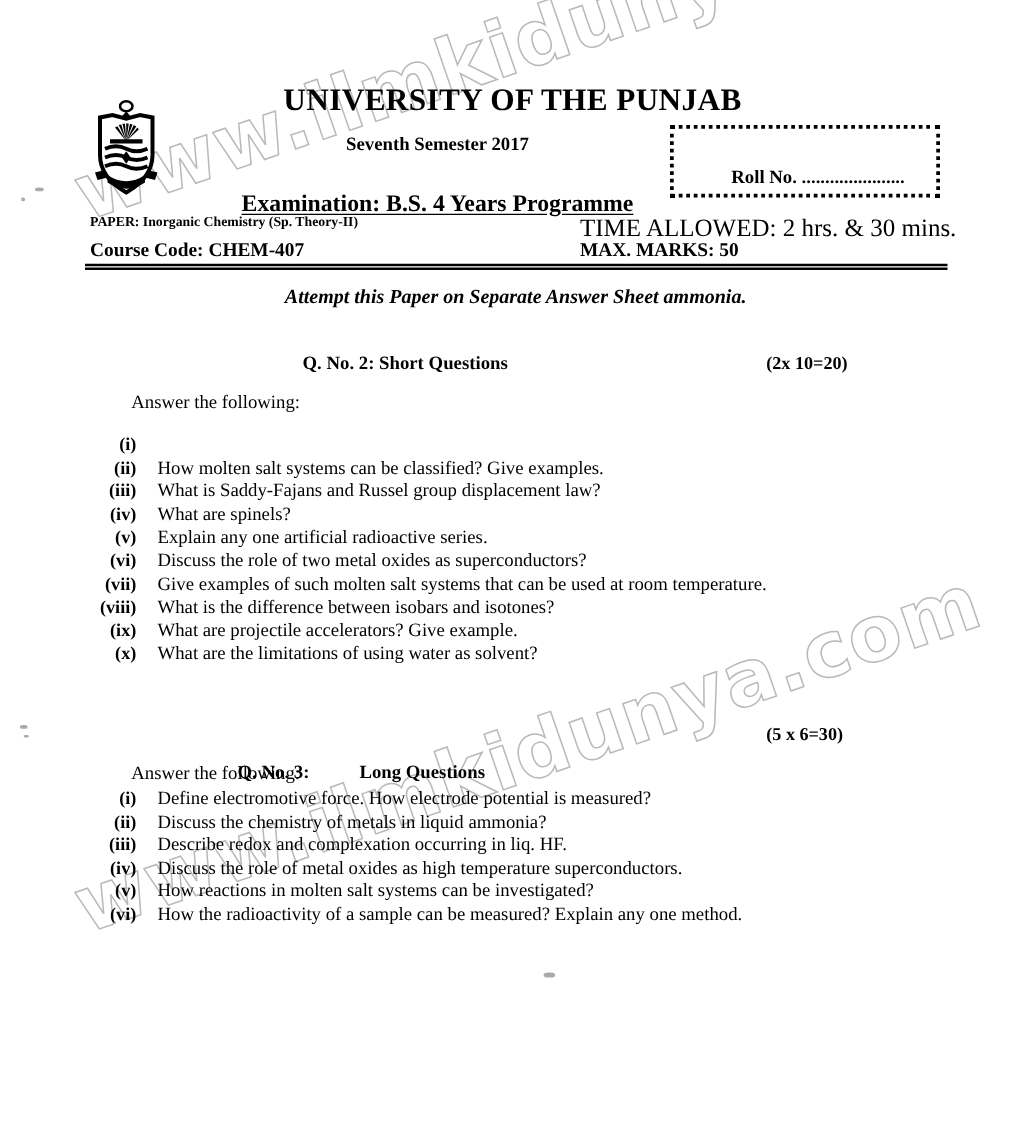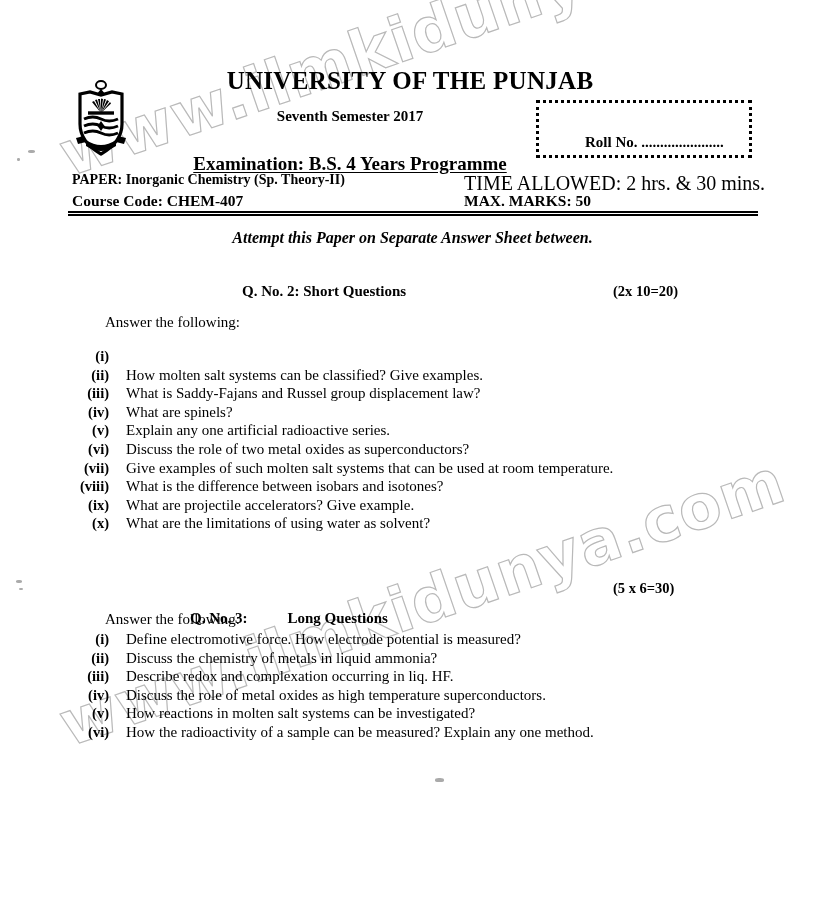--- a/index.html
+++ b/index.html
@@ -119,21 +119,21 @@
     font-weight: 700;
     white-space: nowrap;
     margin-left: 32px;
   }
 
   
   #paper-label {
     position: absolute;
     left: 72px;
     top: 172px;
-    font-size: 14px;
+    font-size: 11px;
     font-weight: 700;
     white-space: nowrap;
   }
   #course-label {
     position: absolute;
     left: 72px;
     top: 192px;
     font-size: 15.5px;
     font-weight: 700;
     white-space: nowrap;
@@ -327,21 +327,21 @@
       <div id="course-label">Course Code: CHEM-407</div>
       <div id="time-label">TIME ALLOWED: 2 hrs. &amp; 30 mins.</div>
       <div id="marks-label">MAX. MARKS: 50</div>
 
       <div id="rule">
         <div class="r1"></div>
         <div class="r2"></div>
       </div>
     </div>
 
-    <div id="attempt-note">Attempt this Paper on Separate Answer Sheet between.</div>
+    <div id="attempt-note">Attempt this Paper on Separate Answer Sheet ammonia.</div>
 
     <div id="section-short">
       <div class="q-heading-row">
         <span class="q-heading-label">Q. No. 2: Short Questions</span>
         <span class="q-heading-marks">(2x 10=20)</span>
       </div>
       <div class="q-answer-the-following">Answer the following:</div>
       <ul class="q-list" id="short-list">
           <li class="q-item">
             <span class="q-num">(i)</span>

